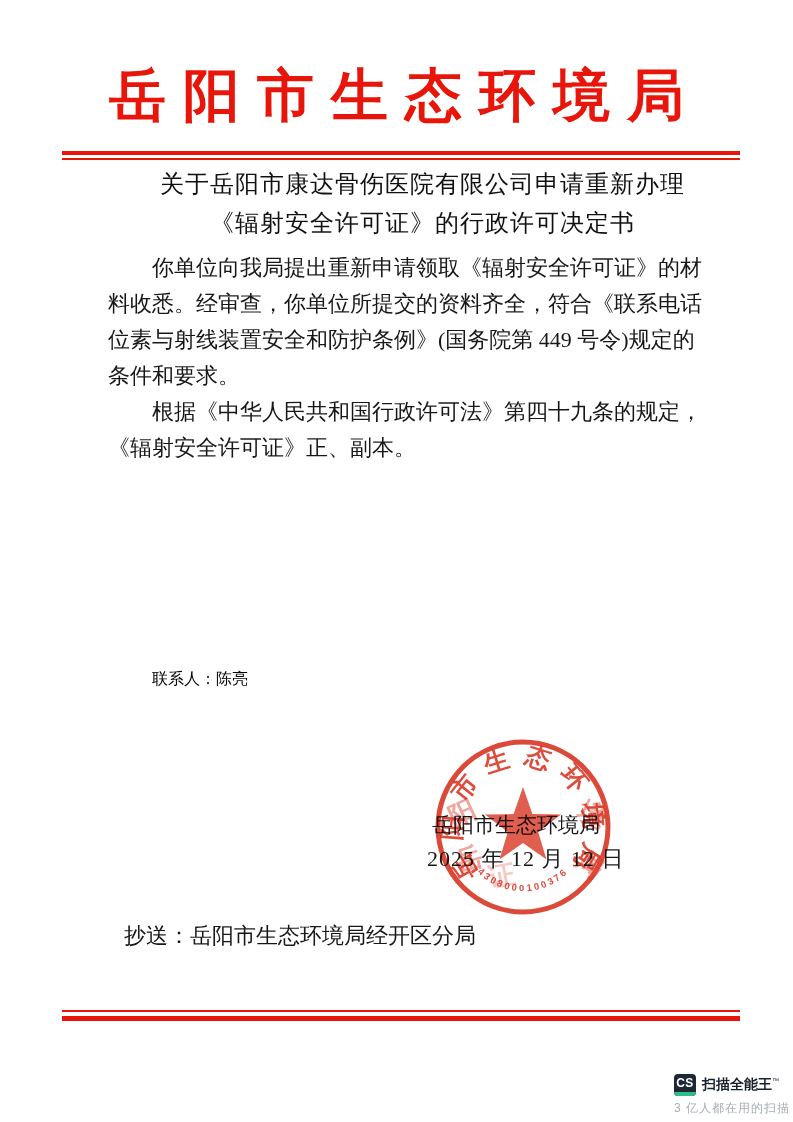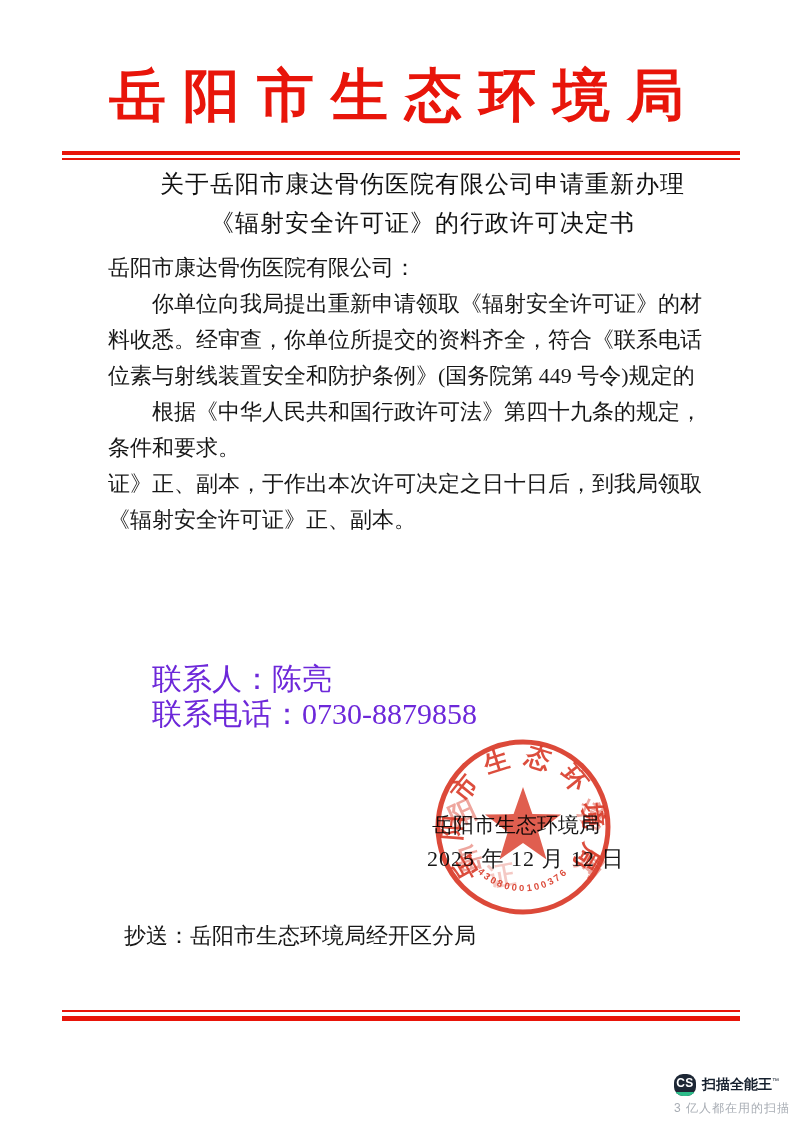--- a/index.html
+++ b/index.html
@@ -42,21 +42,21 @@
   .doc-title.l2{top:207px;}
   
   .body-text{
     position:absolute;left:108px;top:250px;width:600px;
     font-size:22px;line-height:36px;color:#171717;
   }
   .body-text .line{white-space:nowrap;}
   .body-text .indent{text-indent:44px;}
   .contact{
     position:absolute;left:152px;top:661px;
-    font-size:30px;line-height:35px;color:#6d28d9;
+    font-size:16px;line-height:35px;color:#000000;
   }
   .contact .line{white-space:nowrap;}
   
   .sig-agency{
     position:absolute;left:432px;top:811px;
     font-size:21px;color:#171717;white-space:nowrap;z-index:2;
   }
   .sig-date{
     position:absolute;left:427px;top:844px;
     font-size:22px;color:#171717;white-space:nowrap;z-index:2;letter-spacing:1px;
@@ -71,21 +71,21 @@
     position:absolute;left:124px;top:921px;
     font-size:22px;color:#171717;white-space:nowrap;
   }
   
   .watermark{
     position:absolute;left:674px;top:1074px;width:100px;
     font-family:"Liberation Sans","DejaVu Sans",sans-serif;
   }
   .wm-row{display:flex;align-items:center;}
   .wm-logo{
-    position:relative;width:22px;height:22px;border-radius:9px;
+    position:relative;width:22px;height:22px;border-radius:4px;
     background:#1d2735;flex:0 0 auto;overflow:hidden;
   }
   .wm-logo .cs{
     position:absolute;top:0;left:0;width:100%;height:18px;
     color:#fff;font-weight:bold;font-size:12px;line-height:18px;text-align:center;
     letter-spacing:0.5px;
   }
   .wm-logo .greenbar{position:absolute;bottom:0;left:0;width:100%;height:4px;background:#2dbd8a;}
   .wm-name{
     margin-left:6px;color:#16202e;font-weight:bold;font-size:14px;white-space:nowrap;
@@ -105,33 +105,30 @@
   <div class="rule rule-top">
     <div class="thick"></div>
     <div class="gap"></div>
     <div class="thin"></div>
   </div>
 
   <div class="doc-title l1">关于岳阳市康达骨伤医院有限公司申请重新办理</div>
   <div class="doc-title l2">《辐射安全许可证》的行政许可决定书</div>
 
   <div class="body-text">
-    <div class="line">岳阳市康达骨伤医院有限公司：</div>
     <div class="line indent">你单位向我局提出重新申请领取《辐射安全许可证》的材</div>
     <div class="line">料收悉。经审查，你单位所提交的资料齐全，符合《联系电话</div>
     <div class="line">位素与射线装置安全和防护条例》(国务院第 449 号令)规定的</div>
+    <div class="line">条件和要求。</div>
     <div class="line indent">根据《中华人民共和国行政许可法》第四十九条的规定，</div>
-    <div class="line">条件和要求。</div>
-    <div class="line">证》正、副本，于作出本次许可决定之日十日后，到我局领取</div>
     <div class="line">《辐射安全许可证》正、副本。</div>
   </div>
 
   <div class="contact">
     <div class="line">联系人：陈亮</div>
-    <div class="line">联系电话：0730-8879858</div>
   </div>
 
   <div class="sig-agency">岳阳市生态环境局</div>
   <div class="sig-date">2025 年 12 月 12 日</div>
 
   <svg class="seal" viewBox="0 0 190 185">
     <defs>
       <path id="arcTop" d="M 55.1 139.5 A 62 62 0 1 1 134.9 139.5" fill="none"></path>
       <path id="arcBottom" d="M 40 125 A 64 64 0 0 0 150 125" fill="none"></path>
     </defs>

